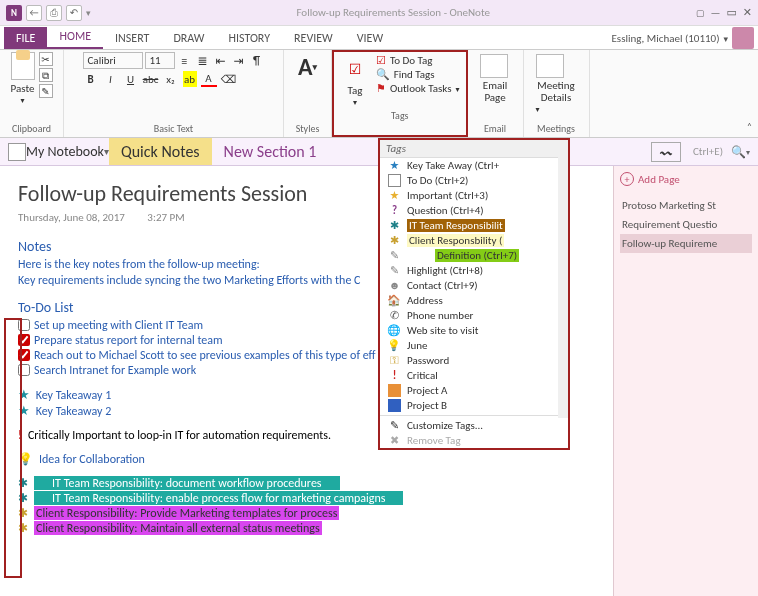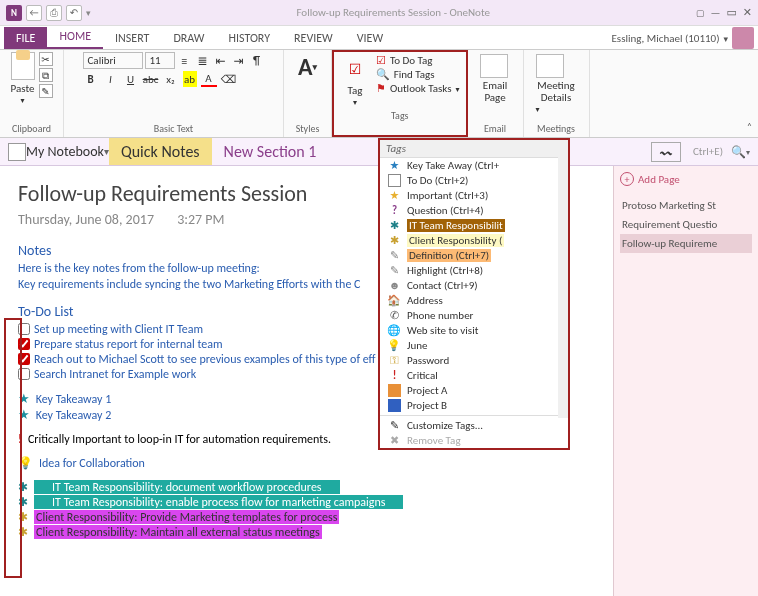--- a/index.html
+++ b/index.html
@@ -61,21 +61,21 @@
   
   .content { display: flex; position: absolute; top: 166px; bottom: 0; left: 0; right: 0; }
   .page-panel { width: 145px; background: #fdeef2; border-left: 1px solid #e0c8d0; padding: 6px; font-size: 11px; }
   .add-page { color: #c25070; display: flex; align-items: center; gap: 4px; margin-bottom: 10px; cursor: pointer; }
   .add-page .plus { width: 14px; height: 14px; border: 1px solid #c25070; border-radius: 50%; display: inline-flex; align-items: center; justify-content: center; font-size: 10px; }
   .page-item { padding: 3px 2px; color: #555; cursor: pointer; white-space: nowrap; overflow: hidden; }
   .page-item.sel { background: #eacfd6; }
   .mode-btn { position: absolute; right: 150px; top: 3px; width: 18px; height: 18px; display: flex; align-items: center; justify-content: center; font-size: 12px; color: #555; }
   .main { flex: 1; padding: 14px 18px; position: relative; overflow: hidden; }
   .page-title { font-size: 22px; color: #444; font-family: "Calibri Light", Calibri, sans-serif; margin-bottom: 4px; }
-  .timestamp { font-size: 14px; color: #888; margin-bottom: 14px; }
+  .timestamp { font-size: 11px; color: #888; margin-bottom: 14px; }
   .timestamp span { margin-right: 20px; }
   .sect-h { font-size: 14px; color: #2a5db0; margin: 8px 0 2px; }
   .note-p { font-size: 12px; color: #2a5db0; margin-bottom: 2px; }
   .todo-row { display: flex; align-items: center; gap: 4px; font-size: 12px; color: #2a5db0; margin-bottom: 1px; }
   .todo-row input[type=checkbox] { width: 12px; height: 12px; accent-color: #c00; }
   .tagged-row { display: flex; align-items: center; gap: 6px; font-size: 12px; margin: 1px 0; }
   .tag-star { color: #1e90a0; font-size: 13px; }
   .tag-exclaim { color: #c22; font-weight: bold; }
   .tag-idea { color: #e8b030; }
   .tag-spark { color: #1e8088; }
@@ -100,21 +100,21 @@
   .ic.bulb { color: #e8b030; }
   .ic.contact { color: #888; }
   .ic.phone { color: #555; }
   .ic.web { color: #2a70c0; }
   .ic.key { color: #c8a030; }
   .ic.excl { color: #c22; font-weight: bold; }
   .ic.sq-o { background: #e89038; }
   .ic.sq-b { background: #3060c0; }
   .hl-t { background: #a16207; color: #fff; padding: 8px 2px; }
   .hl-y { background: #fef9c3; padding: 0 2px; }
-  .hl-g { background: #fdba74; padding: 4px 2px; }
+  .hl-g { background: #84cc16; padding: 4px 2px; margin-left: 28px; }
   .tags-panel .sep { border-top: 1px solid #ddd; margin: 2px 0; }
   .tags-panel .dim { color: #aaa; }
   .tags-panel .scroll { position: absolute; right: 0; top: 16px; width: 10px; bottom: 30px; background: #f0f0f0; }
 </style>
 </head>
 <body>
 
 <div class="titlebar">
   <div class="qat">
     <span class="app-icon">N</span>

